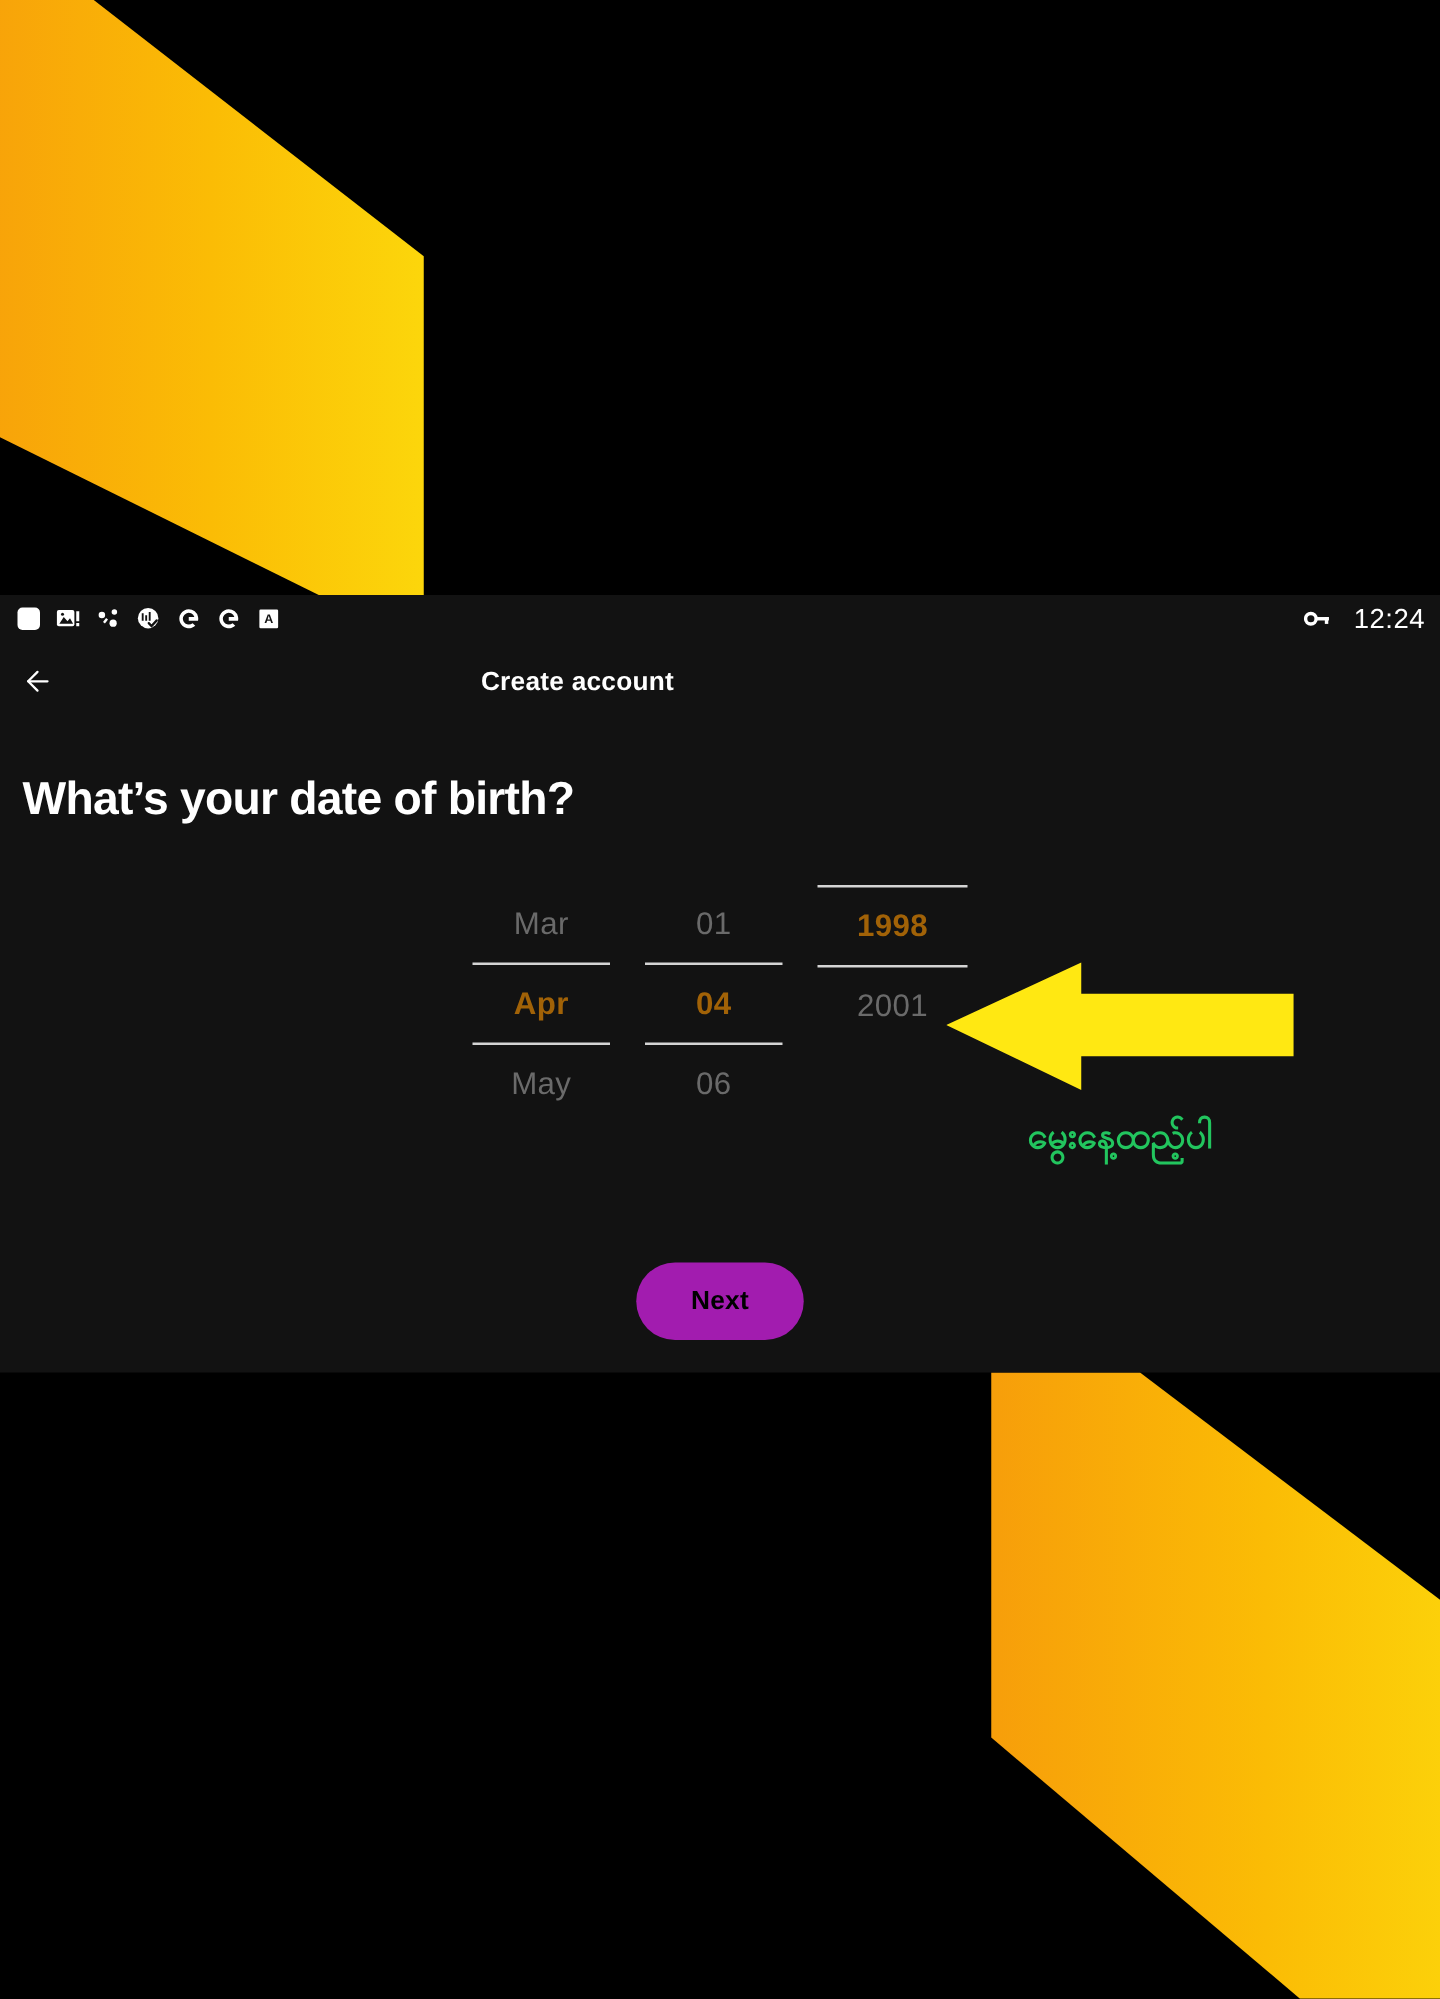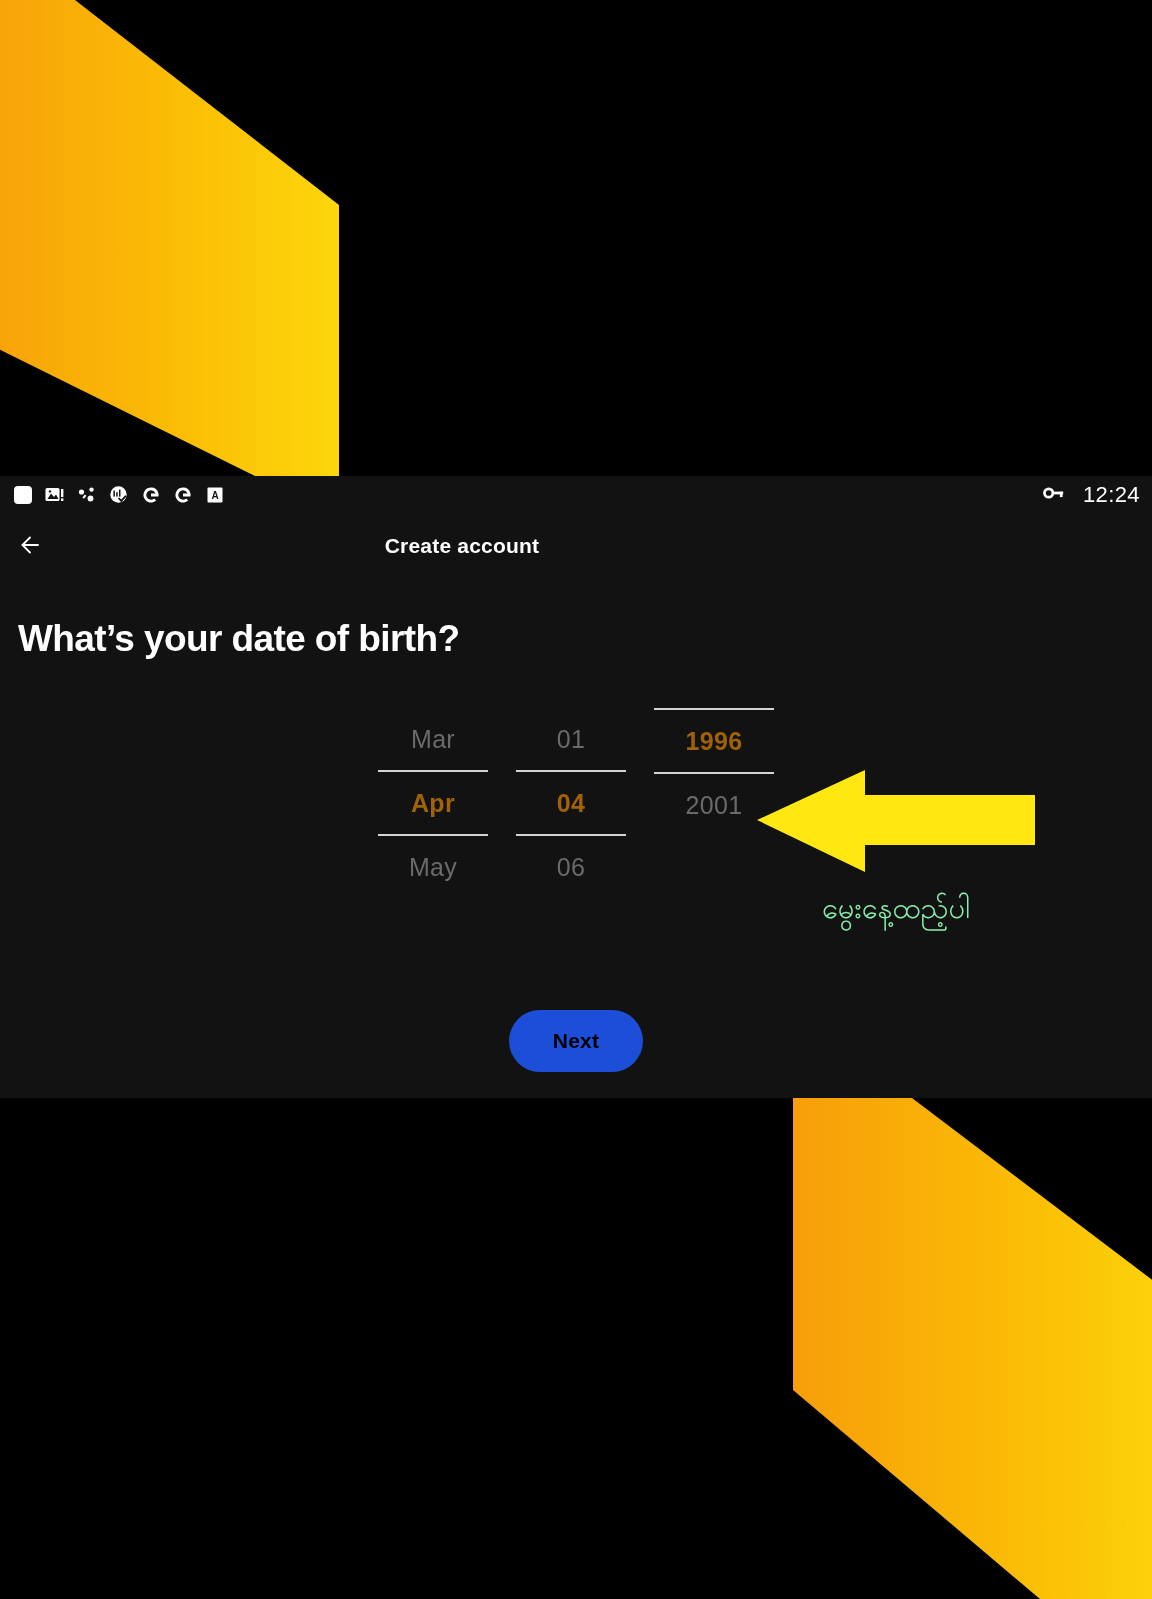--- a/index.html
+++ b/index.html
@@ -51,21 +51,21 @@
     padding: 0 12px;
     box-sizing: border-box;
   }
   .status-left {
     display: flex;
     align-items: center;
     gap: 10px;
   }
   .status-right {
     display: flex;
-    align-items: flex-start;
+    align-items: center;
     gap: 18px;
   }
   .sicon {
     width: 22px;
     height: 22px;
     display: inline-flex;
     align-items: center;
     justify-content: center;
     color: #ffffff;
     flex: 0 0 auto;
@@ -162,21 +162,21 @@
 
   
   .next-btn {
     position: absolute;
     left: 50%;
     transform: translateX(-50%);
     top: 534px;
     width: 134px;
     height: 62px;
     border-radius: 40px;
-    background: #1d4ed8;
+    background: #a21caf;
     color: #000000;
     border: none;
     font-size: 21px;
     font-weight: bold;
     font-family: "Liberation Sans", sans-serif;
     display: flex;
     align-items: center;
     justify-content: center;
     letter-spacing: 0.2px;
     padding: 0;
@@ -190,23 +190,23 @@
     width: 278px;
     height: 116px;
     pointer-events: none;
   }
   .annot-text {
     position: absolute;
     left: 757px;
     top: 890px;
     width: 278px;
     text-align: center;
-    color: #86efac;
+    color: #22c55e;
     font-size: 29px;
-    font-weight: normal;
+    font-weight: bold;
     font-family: "DejaVu Sans", sans-serif;
     line-height: 1.3;
     white-space: nowrap;
   }
 </style>
 </head>
 <body>
 
 <div class="deco-wrap">
   <svg class="deco-svg" width="1152" height="1599" viewBox="0 0 1152 1599" xmlns="http://www.w3.org/2000/svg">
@@ -318,21 +318,21 @@
     <div class="pcol">
       <div class="pval">01</div>
       <div class="prule"></div>
       <div class="pval selected">04</div>
       <div class="prule"></div>
       <div class="pval">06</div>
     </div>
 
     <div class="pcol wide">
       <div class="prule"></div>
-      <div class="pval selected">1996</div>
+      <div class="pval selected">1998</div>
       <div class="prule"></div>
       <div class="pval">2001</div>
     </div>
 
   </div>
 
   <button class="next-btn">Next</button>
 
 </div>
 

